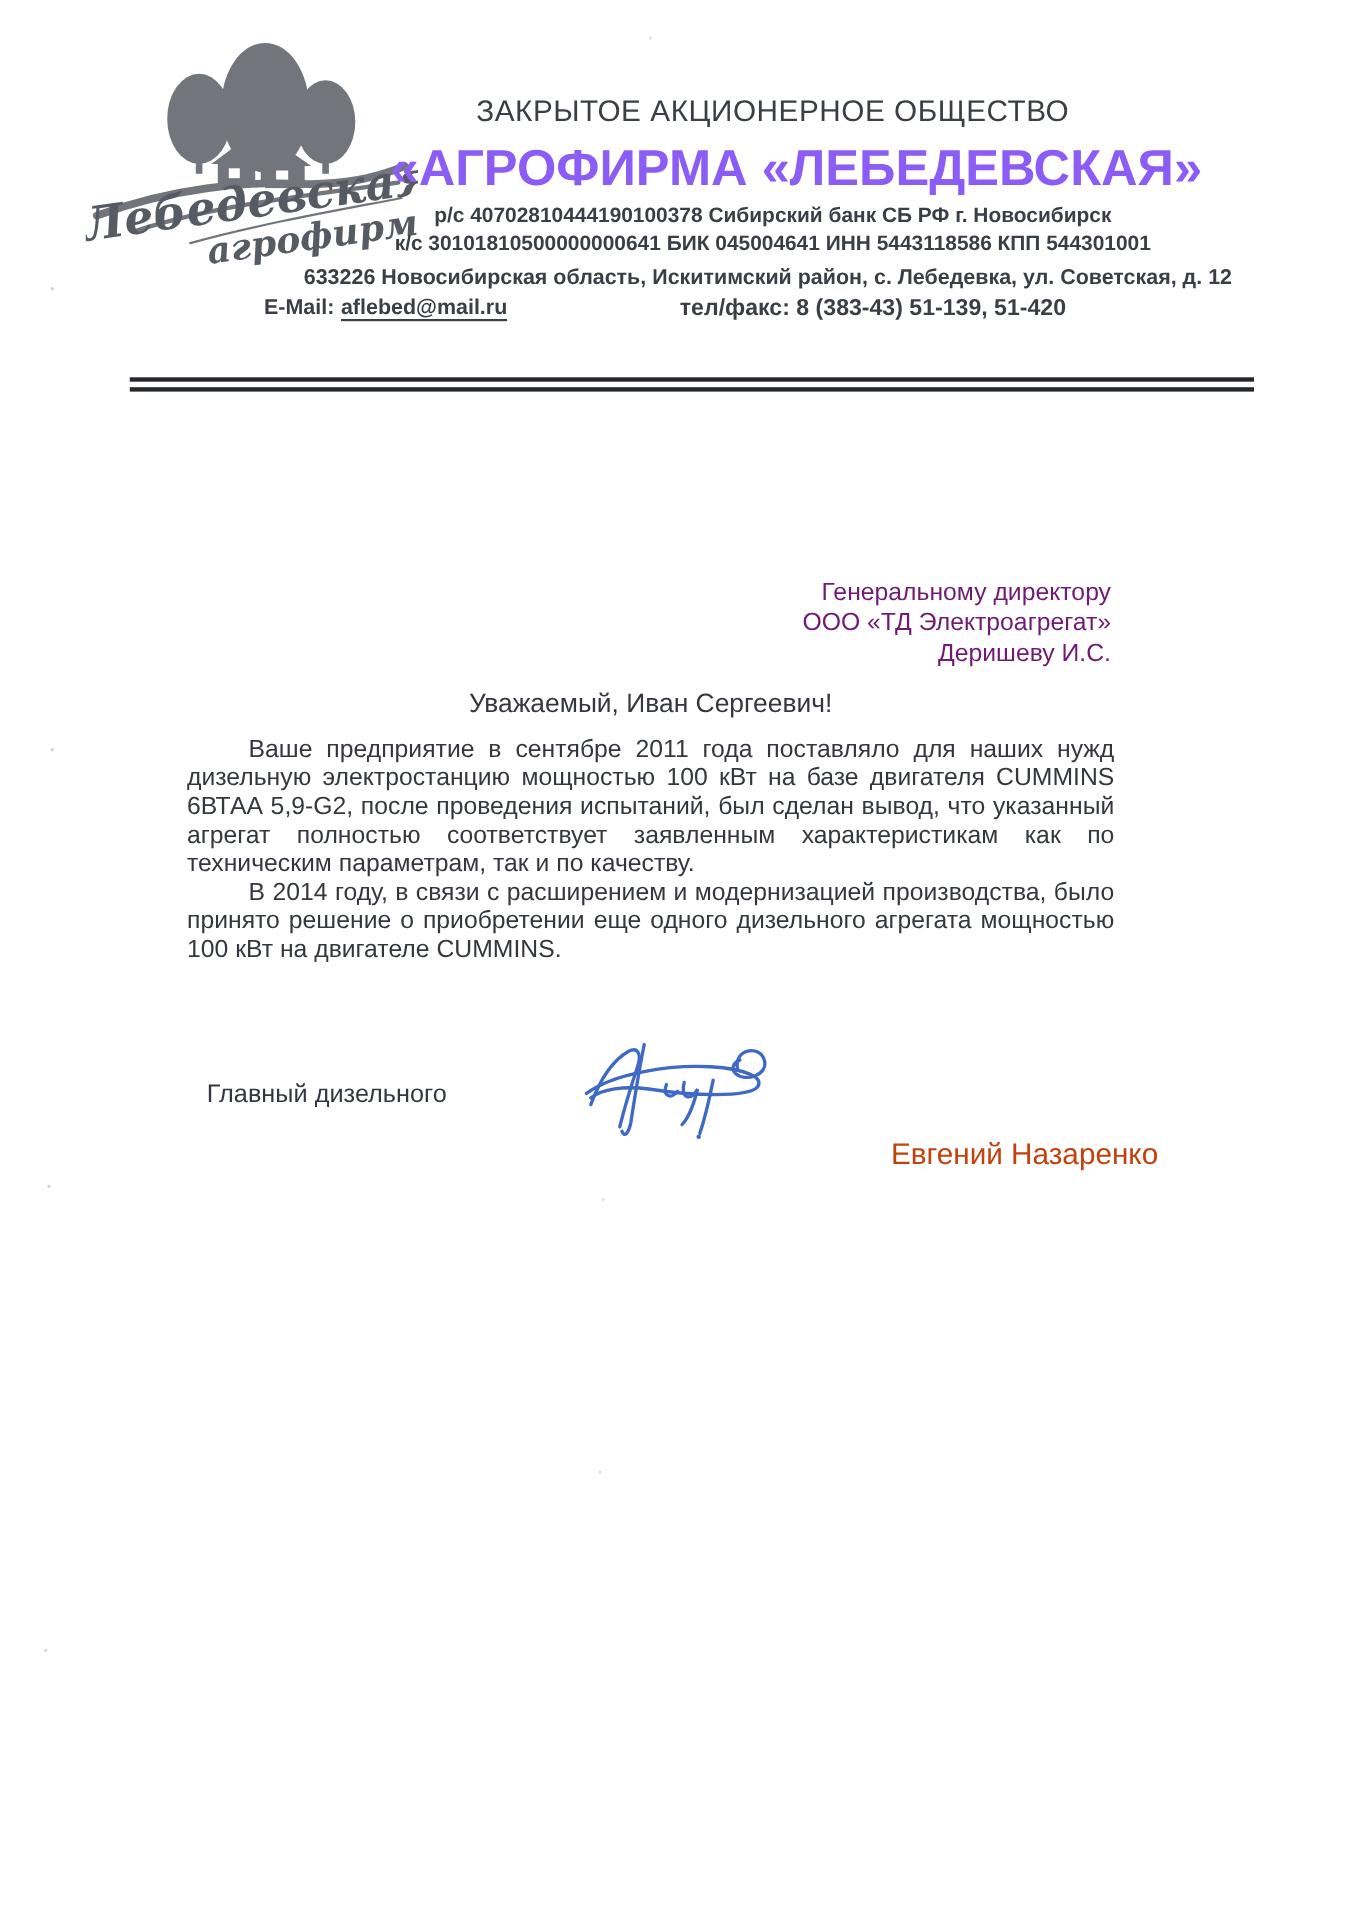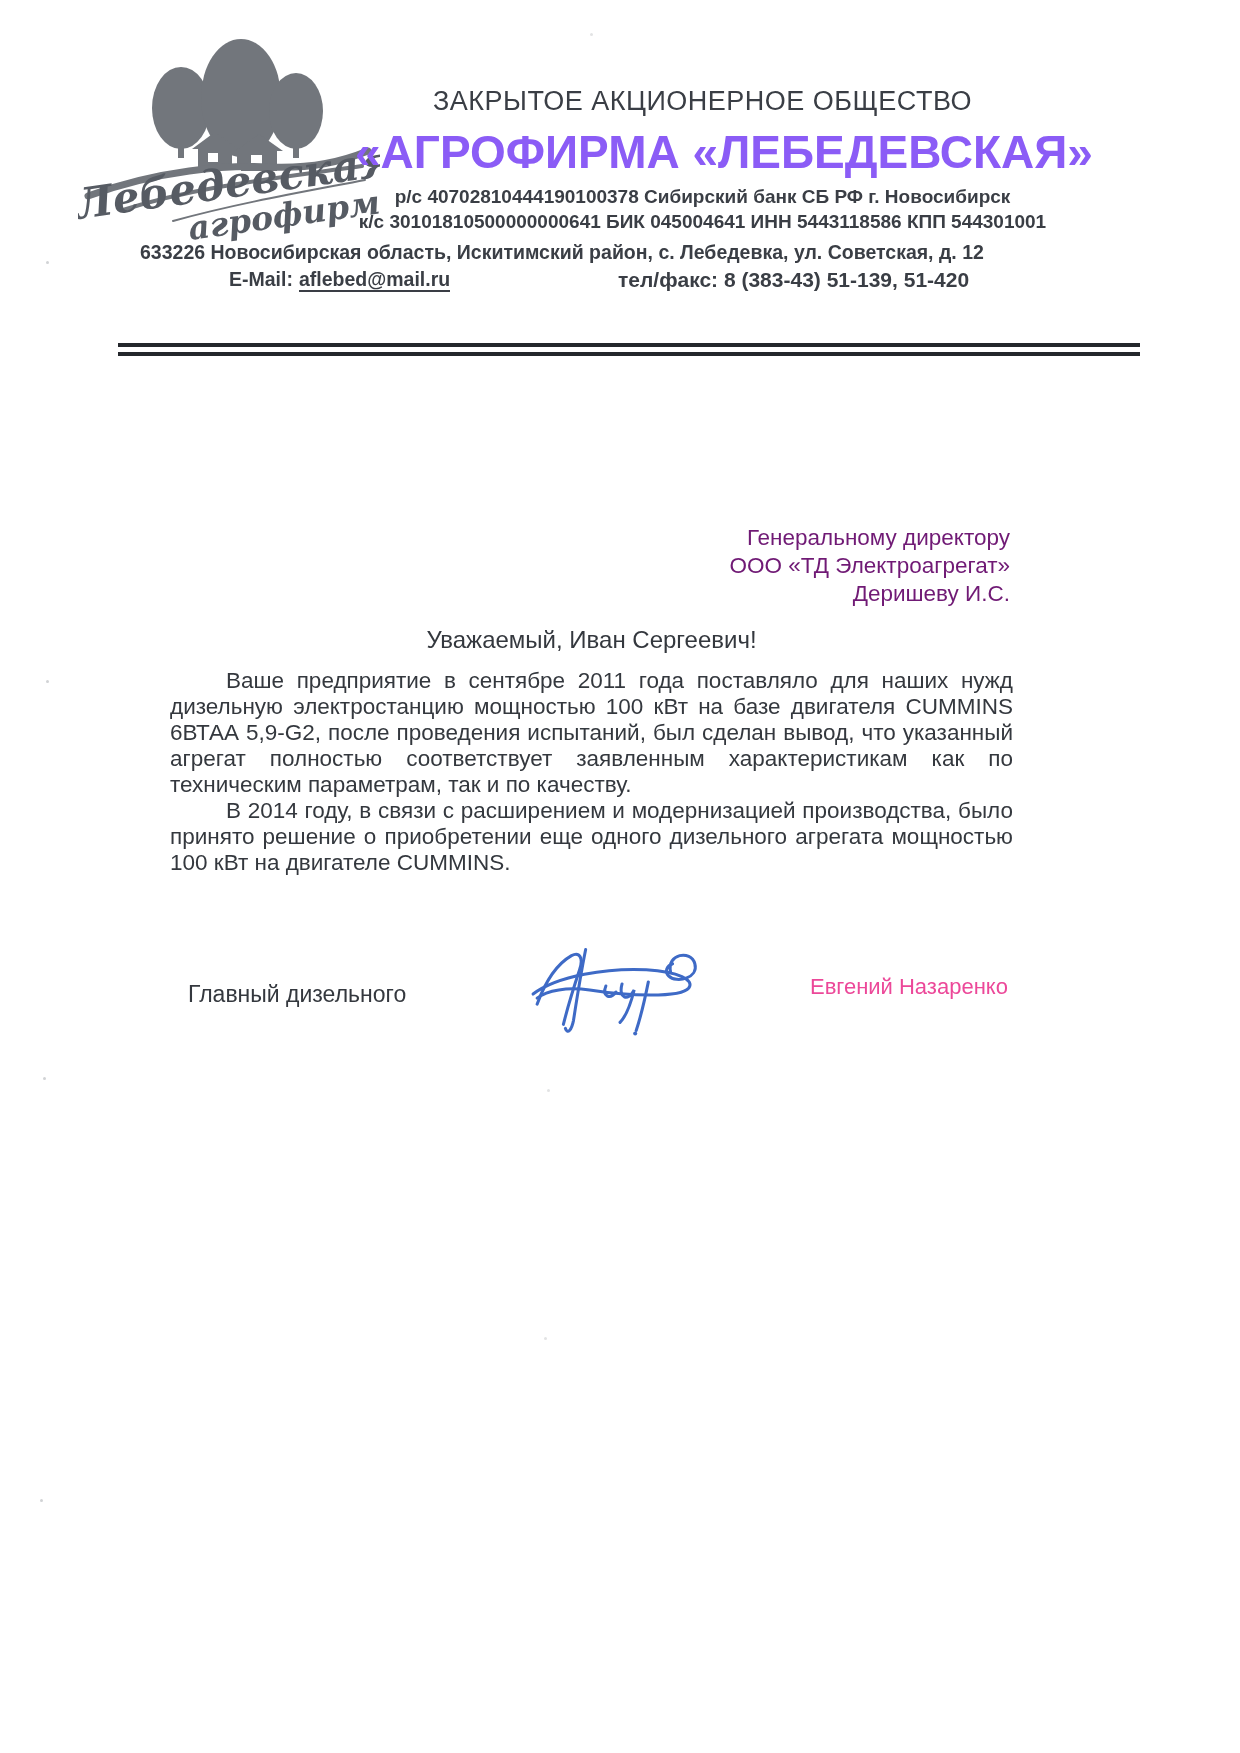--- a/index.html
+++ b/index.html
@@ -10,37 +10,37 @@
     margin:0 auto;
     font-family:"Liberation Sans", sans-serif;
     overflow:hidden;
   }
   
   .logo{position:absolute;left:78px;top:28px;width:302px;height:218px;}
   .head-right{position:absolute;left:355px;top:86px;width:695px;text-align:center;color:#3a3e45;}
   .org-type{font-size:27px;font-weight:normal;letter-spacing:.5px;margin-bottom:8px;}
   .org-name{font-size:46px;font-weight:bold;color:#8b5cf6;margin-bottom:5px;white-space:nowrap;}
   .bank-line{font-size:19px;font-weight:bold;line-height:25px;white-space:nowrap;}
-  .address-line{position:absolute;left:140px;top:241px;width:980px;text-align:left;
+  .address-line{position:absolute;left:140px;top:241px;width:980px;text-align:right;
     font-size:19.5px;font-weight:bold;color:#3a3e45;white-space:nowrap;}
-  .contact-email{position:absolute;left:229px;top:268px;font-size:19.5px;font-weight:bold;color:#3a3e45;}
+  .contact-email{position:absolute;left:240px;top:268px;font-size:19.5px;font-weight:bold;color:#3a3e45;}
   .email-link{border-bottom:2px solid #3a3e45;margin-left:6px;}
   .contact-phone{position:absolute;left:618px;top:268px;font-size:21px;font-weight:bold;color:#3a3e45;}
   .rule-double{position:absolute;left:118px;top:343px;width:1022px;height:5px;
     border-top:4px solid #24272c;border-bottom:4px solid #24272c;}
   
   .recipient{position:absolute;right:230px;top:524px;text-align:right;
     font-size:22.5px;line-height:28px;color:#701a75;}
   .salutation{position:absolute;left:170px;top:626px;width:843px;text-align:center;
     font-size:24px;color:#34383e;}
   .body-text{position:absolute;left:170px;top:668px;width:843px;
     font-size:22.5px;line-height:26px;color:#34383e;text-align:justify;}
   .body-text p{margin:0;text-indent:56px;}
   .sign-title{position:absolute;left:188px;top:981px;font-size:23px;color:#34383e;}
-  .sign-name{position:absolute;left:810px;top:974px;font-size:22px;color:#ec4899;}
+  .sign-name{position:absolute;left:810px;top:1034px;font-size:27px;color:#c2410c;}
   .signature-svg{position:absolute;left:527px;top:941px;width:182px;height:97px;}
   
   .speck{position:absolute;background:#8d9095;border-radius:50%;opacity:.4;}
 </style>
 </head>
 <body>
 
 <div class="page">
 
   <svg class="logo" viewBox="0 0 302 218" aria-hidden="true">

